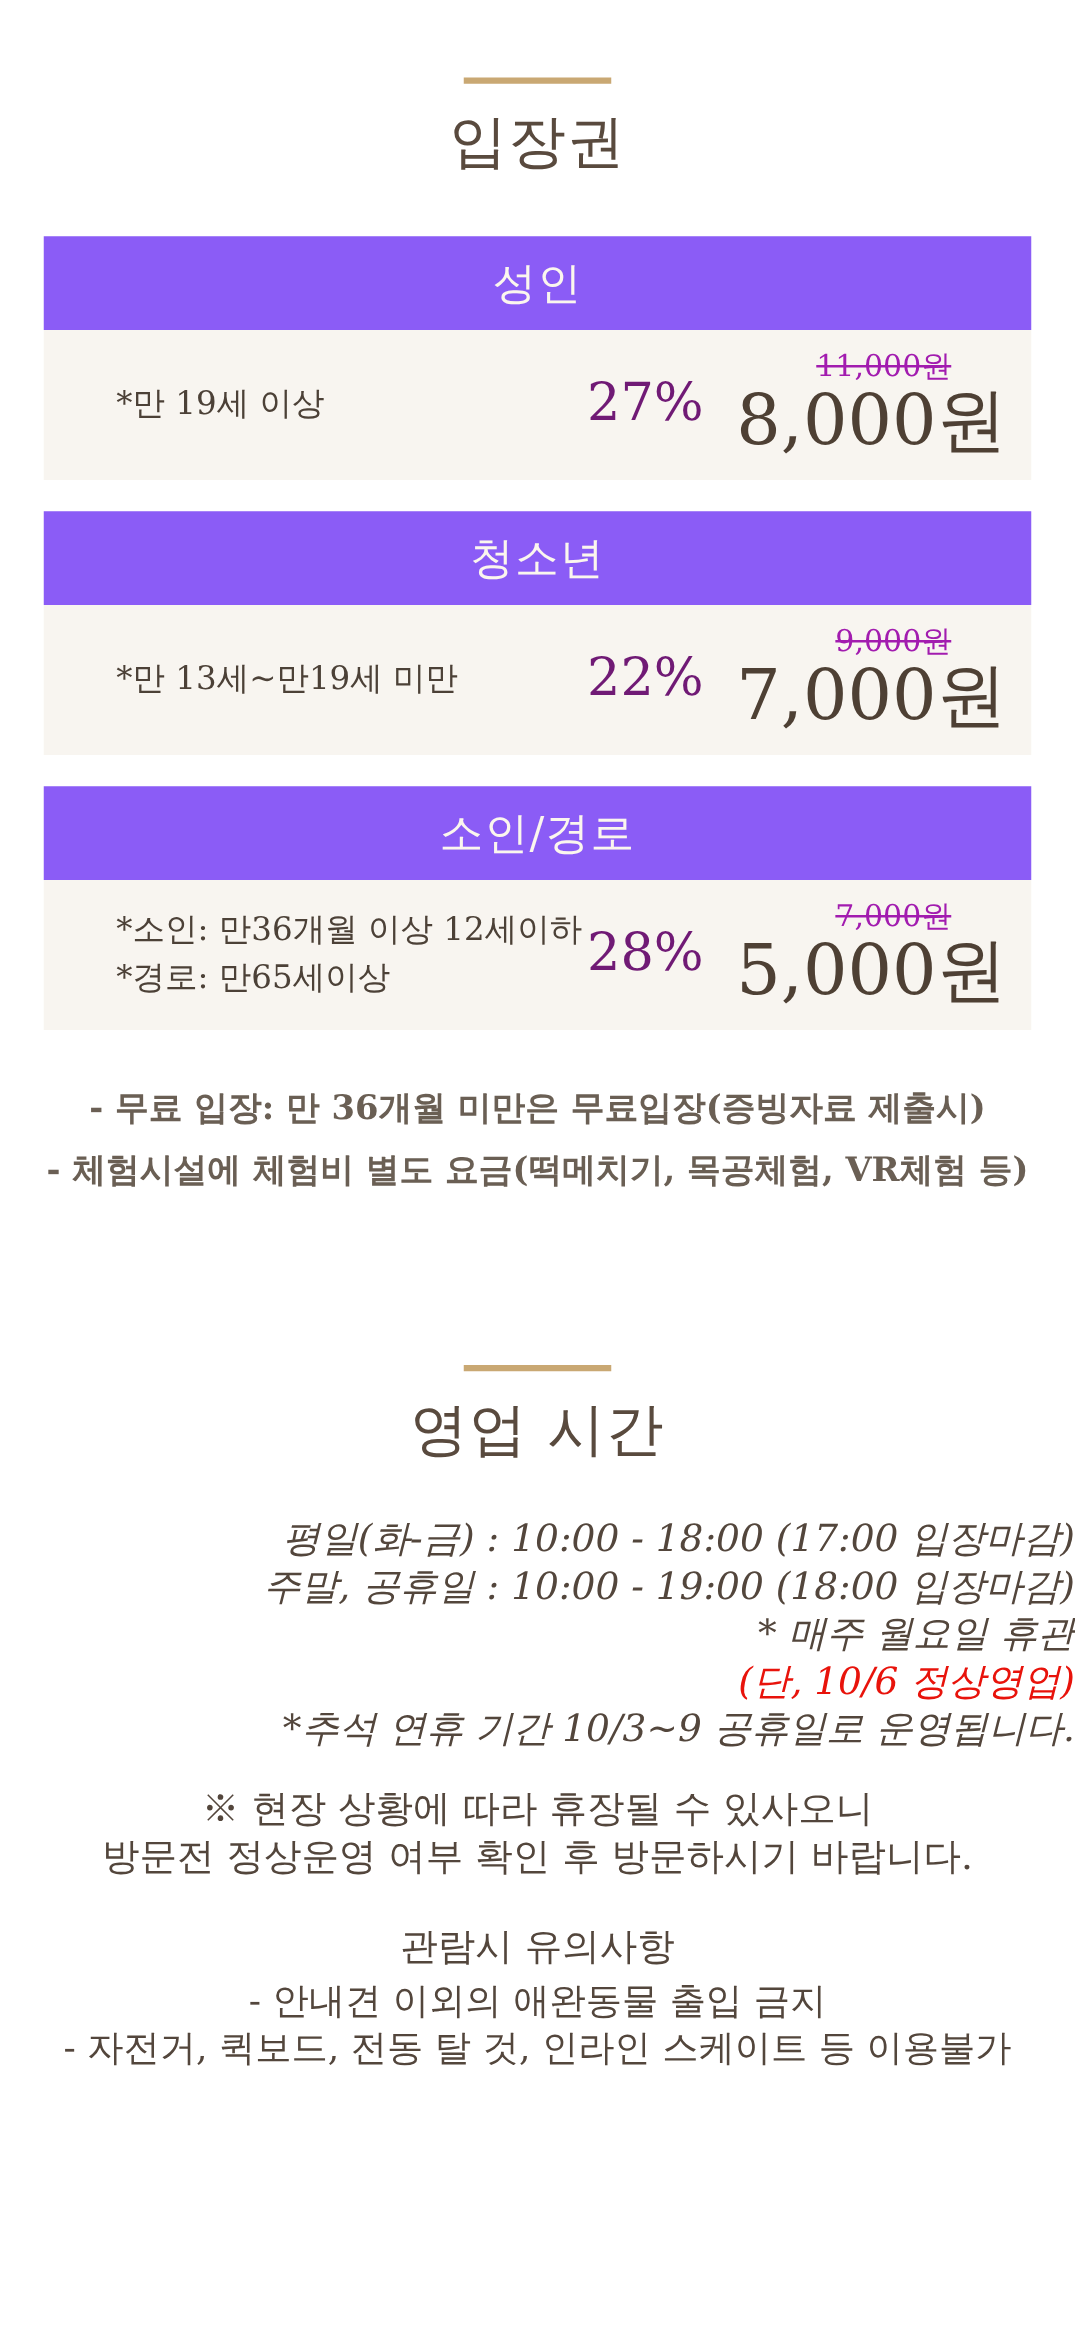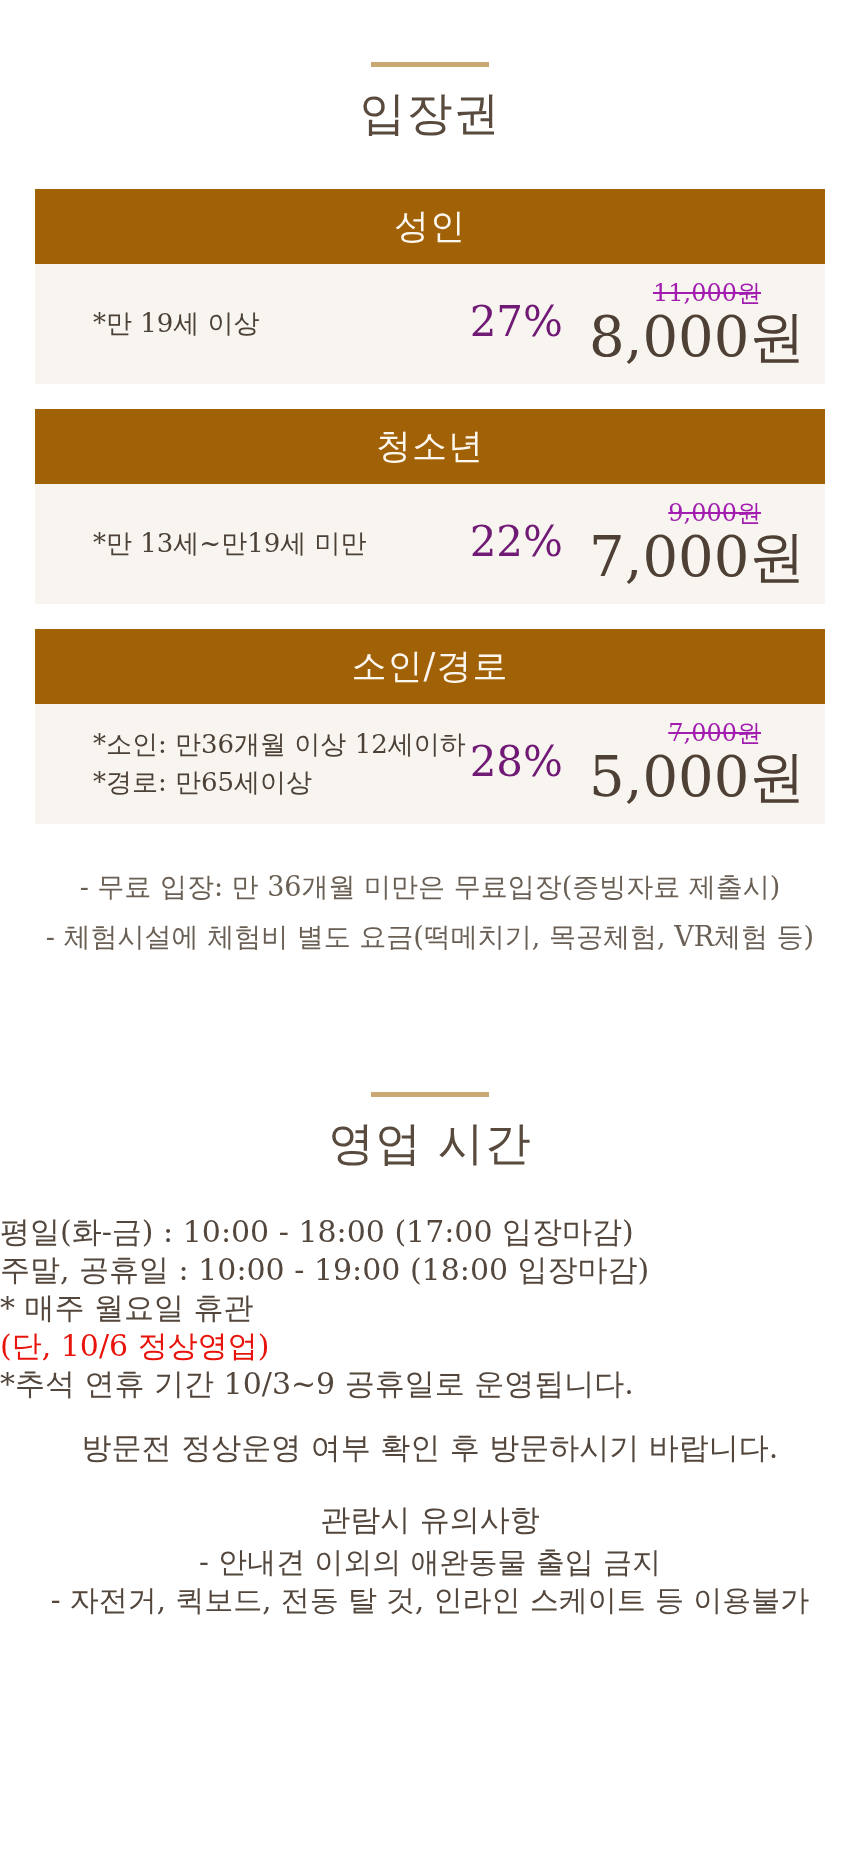--- a/index.html
+++ b/index.html
@@ -26,21 +26,21 @@
     font-weight: 400;
     color: #594a3e;
     letter-spacing: 1px;
   }
 
   
   .cards { margin: 44px 35px 0 35px; }
   .card { margin-bottom: 25px; }
   .card-header {
     height: 75px;
-    background: #a16207;
+    background: #8b5cf6;
     display: flex; align-items: center; justify-content: center;
     color: #fbf6ee;
     font-size: 35px;
     letter-spacing: 1px;
     margin-top: 16px;
   }
   .card-body {
     height: 120px;
     background: #f8f5f0;
     display: flex;
@@ -77,30 +77,32 @@
     white-space: nowrap;
   }
 
   
   .ticket-notes {
     margin-top: 38px;
     text-align: center;
     font-size: 27px;
     color: #6a5f54;
     line-height: 1.85;
+    font-weight: bold;
   }
 
   
   .hours-section { margin-top: 130px; }
   .hours-block {
     margin-top: 38px;
-    text-align: left;
+    text-align: right;
     font-size: 30px;
     color: #53463c;
     line-height: 38px;
+    font-style: italic;
   }
   .hours-line { line-height: 38px; }
   .red-line { color: #e8130b; }
   .caution-block {
     margin-top: 26px;
     text-align: center;
     font-size: 30px;
     color: #53463c;
     line-height: 38px;
   }
@@ -183,20 +185,21 @@
 
     <div class="hours-block">
       <div class="hours-line">평일(화-금) : 10:00 - 18:00 (17:00 입장마감)</div>
       <div class="hours-line">주말, 공휴일 : 10:00 - 19:00 (18:00 입장마감)</div>
       <div class="hours-line">* 매주 월요일 휴관</div>
       <div class="hours-line red-line">(단, 10/6 정상영업)</div>
       <div class="hours-line">*추석 연휴 기간 10/3~9 공휴일로 운영됩니다.</div>
     </div>
 
     <div class="caution-block">
+      <div>※ 현장 상황에 따라 휴장될 수 있사오니</div>
       <div>방문전 정상운영 여부 확인 후 방문하시기 바랍니다.</div>
     </div>
 
     <div class="notice-block">
       <div class="notice-title">관람시 유의사항</div>
       <div>- 안내견 이외의 애완동물 출입 금지</div>
       <div>- 자전거, 퀵보드, 전동 탈 것, 인라인 스케이트 등 이용불가</div>
     </div>
   </div>
 

